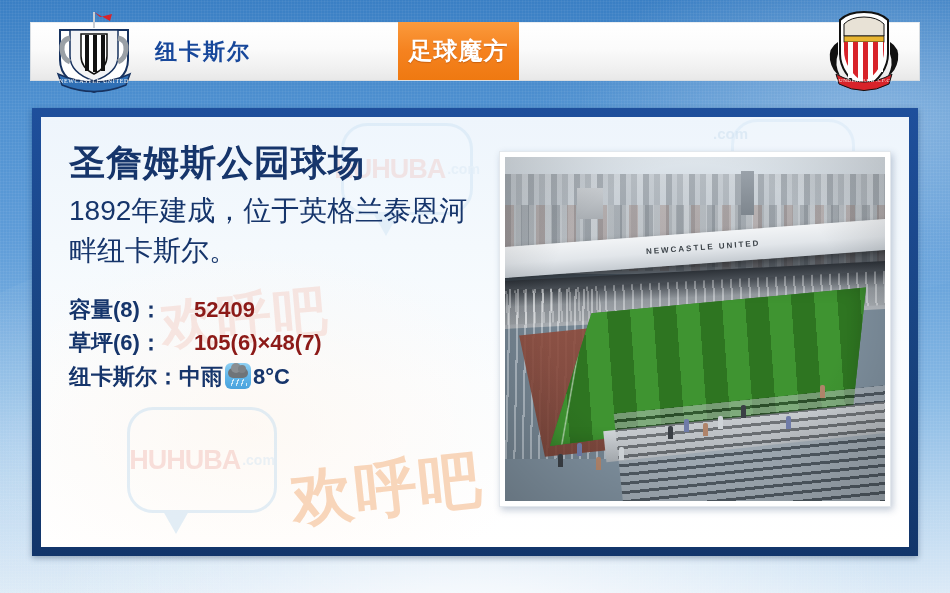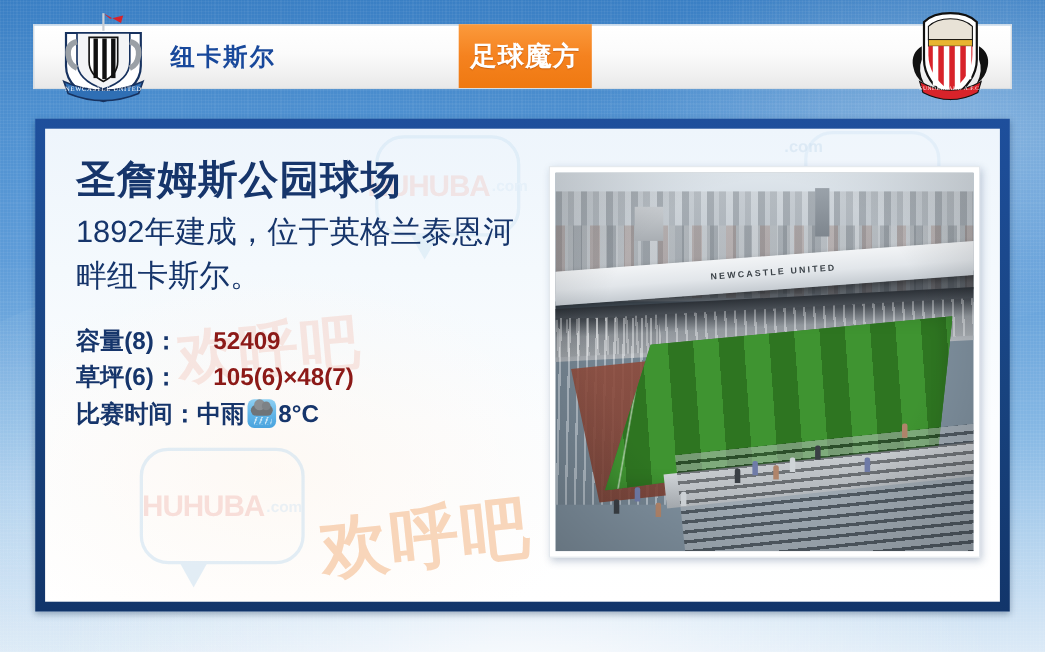--- a/index.html
+++ b/index.html
@@ -77,21 +77,21 @@
   .crest {
     position: absolute;
     top: 8px;
     width: 88px; height: 86px;
   }
   #home-crest { left: 50px; }
   #away-crest { right: 42px; }
 
   #center-logo {
     position: absolute;
-    left: 417px; top: 22px;
+    left: 398px; top: 22px;
     width: 121px; height: 58px;
     background: linear-gradient(180deg, #fb9a3c 0%, #f5821f 50%, #ef7911 100%);
     display: flex;
     align-items: center;
     justify-content: center;
   }
   #center-logo-text {
     color: #ffffff;
     font-size: 24px;
     font-weight: bold;
@@ -531,21 +531,21 @@
         <div class="stat-row">
           <span>容量(8)：</span><span class="stat-val">52409</span>
         </div>
 
         <div class="stat-row">
           <span>草坪(6)：</span><span class="stat-val">105(6)×48(7)</span>
         </div>
 
 
         <div class="stat-row weather-row">
-          <span>比赛时间：</span>
+          <span>纽卡斯尔：</span>
             <span>中雨</span>
           <span id="weather-icon">
             <span class="cloud"></span>
               <span class="rain"></span>
           </span>
           <span>8°C</span>
         </div>
       </div>
 
       <div id="photo-frame">

